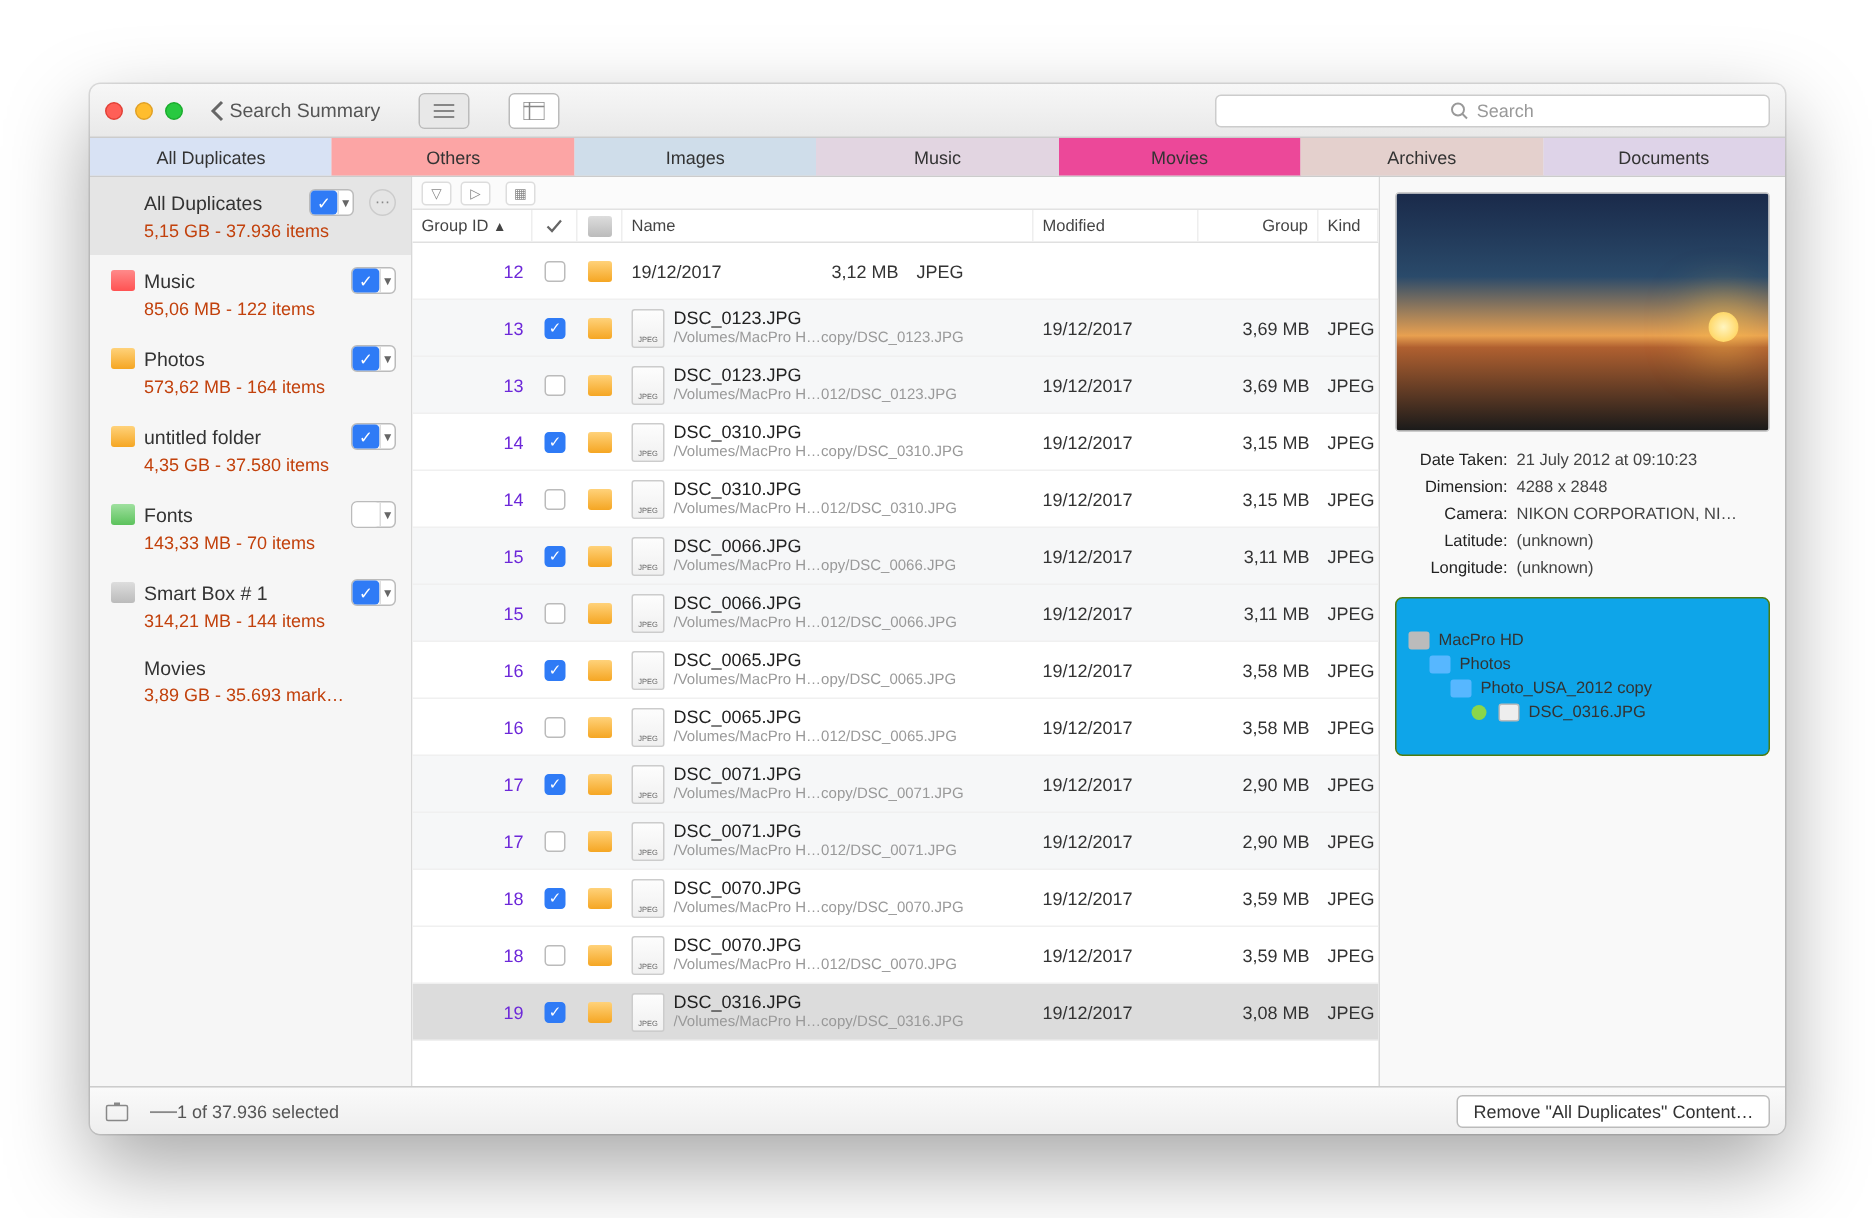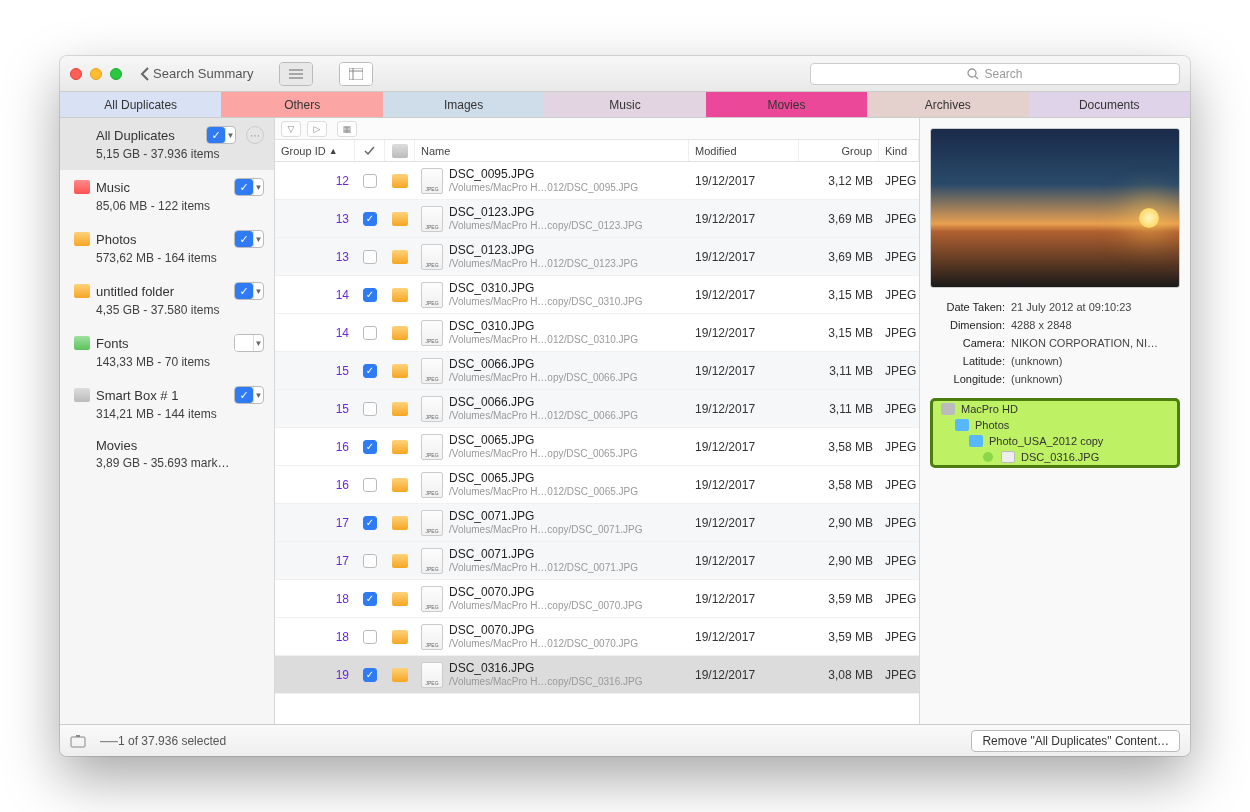--- a/index.html
+++ b/index.html
@@ -30,21 +30,21 @@
 .tab.t5{background:#e4d0cd}
 .tab.t6{background:#ded3e8}
 
 
 .main { flex:1;display:flex;min-height:0 }
 .sidebar { width:215px;background:#f6f6f6;border-right:1px solid #d8d8d8;overflow-y:auto;font-size:13px }
 .side-item { padding:8px 10px 8px 14px;display:flex;flex-direction:column;gap:3px;position:relative;border-bottom:1px solid rgba(0,0,0,0) }
 .side-item.sel { background:#e5e5e5 }
 .side-row1 { display:flex;align-items:center;gap:6px }
 .side-name { flex:1;color:#333 }
-.side-sub { color:#404040;font-size:12px;padding-left:22px }
+.side-sub { color:#c2410c;font-size:12px;padding-left:22px }
 .chk { width:16px;height:16px;border-radius:3px;border:1px solid #aaa;background:#fff;display:inline-flex;align-items:center;justify-content:center;font-size:11px;color:#fff }
 .chk.on { background:#2f7bf6;border-color:#2f7bf6 }
 .chkwrap { display:flex;align-items:center;border:1px solid #bbb;border-radius:4px;background:#fff;height:18px }
 .chkwrap .chk { border:none;width:18px;height:16px }
 .chkwrap .ddar { width:10px;height:16px;display:flex;align-items:center;justify-content:center;font-size:8px;color:#666;border-left:1px solid #ddd }
 .gear { width:18px;height:18px;border:1px solid #ccc;border-radius:50%;display:flex;align-items:center;justify-content:center;font-size:10px;color:#888;margin-left:4px }
 .ficon { width:16px;height:14px;border-radius:2px;display:inline-block;position:relative }
 .ficon.red{background:linear-gradient(#ff8a8a,#ff5252)}
 .ficon.green{background:linear-gradient(#9fe09f,#5cc25c)}
 .ficon.orange{background:linear-gradient(#ffd27a,#f5a623)}
@@ -84,21 +84,21 @@
 .rchk.on{background:#2f7bf6;border-color:#2f7bf6}
 
 
 .inspector { width:270px;background:#f9f9f9;display:flex;flex-direction:column;padding:10px;gap:10px;overflow-y:auto }
 .preview{width:100%;height:160px;border:1px solid #ccc;border-radius:3px;background:linear-gradient(to bottom,#1a2a4a 0%,#2a4a6a 35%,#e8a050 60%,#b06030 65%,#1a1a1a 100%);position:relative;overflow:hidden}
 .preview::after{content:"";position:absolute;right:20px;top:50%;width:20px;height:20px;background:radial-gradient(circle,#fff5c0,#ffcc44);border-radius:50%;box-shadow:0 0 30px 10px rgba(255,200,80,0.6)}
 .meta{font-size:11px;color:#333}
 .meta-row{display:flex;gap:6px;padding:3px 0}
 .meta-row .k{width:75px;text-align:right;font-weight:400;color:#222}
 .meta-row .v{flex:1;color:#444;white-space:nowrap;overflow:hidden;text-overflow:ellipsis}
-.pathbox{border:3px solid #4d7c0f;border-radius:5px;padding:0 8px;background:#bef264;font-size:11px;color:#333}
+.pathbox{border:1px solid #4d7c0f;border-radius:5px;padding:20px 8px;background:#0ea5e9;font-size:11px;color:#333}
 .path-row{display:flex;align-items:center;gap:6px;padding:2px 0}
 .path-row.i1{padding-left:14px}
 .path-row.i2{padding-left:28px}
 .path-row.i3{padding-left:42px}
 .pficon{width:14px;height:12px;border-radius:2px;background:#57b7ff;display:inline-block}
 .pficon.hdd{background:#bbb}
 .pficon.doc{background:#eee;border:1px solid #bbb}
 .pdot{width:10px;height:10px;border-radius:50%;background:#8bd64b;display:inline-block;margin-right:2px}
 
 
@@ -265,27 +265,20 @@
       </div>
       <div class="rows" id="rows">
           <div class="row">
             <div class="col-gid">12</div>
             <div class="col-chk">
               <span class="rchk "></span>
             </div>
             <div class="col-fld">
               <span class="ficon orange"></span>
             </div>
-            <div class="col-name">
-              <span class="jpeg-ico">JPEG</span>
-              <span class="fname">
-                <span class="nm">DSC_0095.JPG</span>
-                <span class="pth">/Volumes/MacPro H…012/DSC_0095.JPG</span>
-              </span>
-            </div>
             <div class="col-mod">19/12/2017</div>
             <div class="col-size">3,12 MB</div>
             <div class="col-kind">JPEG</div>
           </div>
           <div class="row shade">
             <div class="col-gid">13</div>
             <div class="col-chk">
               <span class="rchk on">✓</span>
             </div>
             <div class="col-fld">

